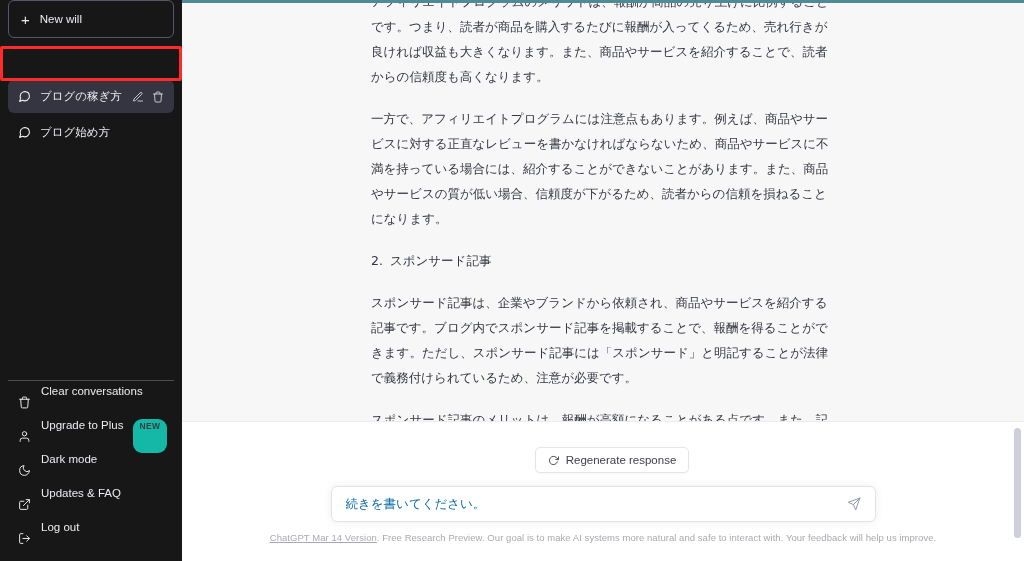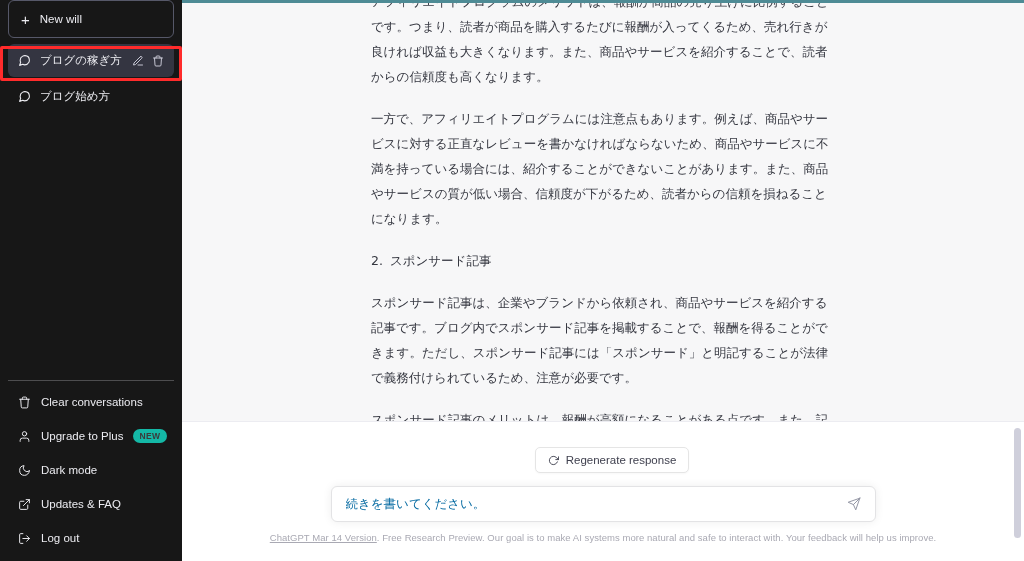--- a/index.html
+++ b/index.html
@@ -66,21 +66,21 @@
     display: flex;
     align-items: center;
     gap: 9px;
     padding: 0 10px;
     border-radius: 6px;
     color: #ececf1;
     font-size: 11.5px;
     cursor: pointer;
     margin-bottom: 3px;
   }
-  .convo.active { background: #343541; }
+  .convo.active { background: #343541; margin-top: 36px; }
   .convo .title {
     flex: 1 1 auto;
     white-space: nowrap;
     overflow: hidden;
     text-overflow: clip;
   }
   .convo .acts { display: flex; gap: 8px; align-items: center; }
 
   .ico { display: inline-flex; align-items: center; justify-content: center; flex: 0 0 auto; }
   .ico svg { display: block; }
@@ -89,21 +89,20 @@
 
   .sb-bottom {
     flex: 0 0 auto;
     border-top: 1px solid #4d4d4f;
     padding-top: 4px;
     padding-bottom: 6px;
   }
   .sb-item {
     height: 34px;
     display: flex;
-    align-items: center;
     gap: 10px;
     padding: 0 10px;
     border-radius: 6px;
     color: #ececf1;
     font-size: 11.5px;
     cursor: pointer;
   }
   .sb-item .lbl { flex: 1 1 auto; white-space: nowrap; }
   .badge-new {
     background: #14b8a6;

